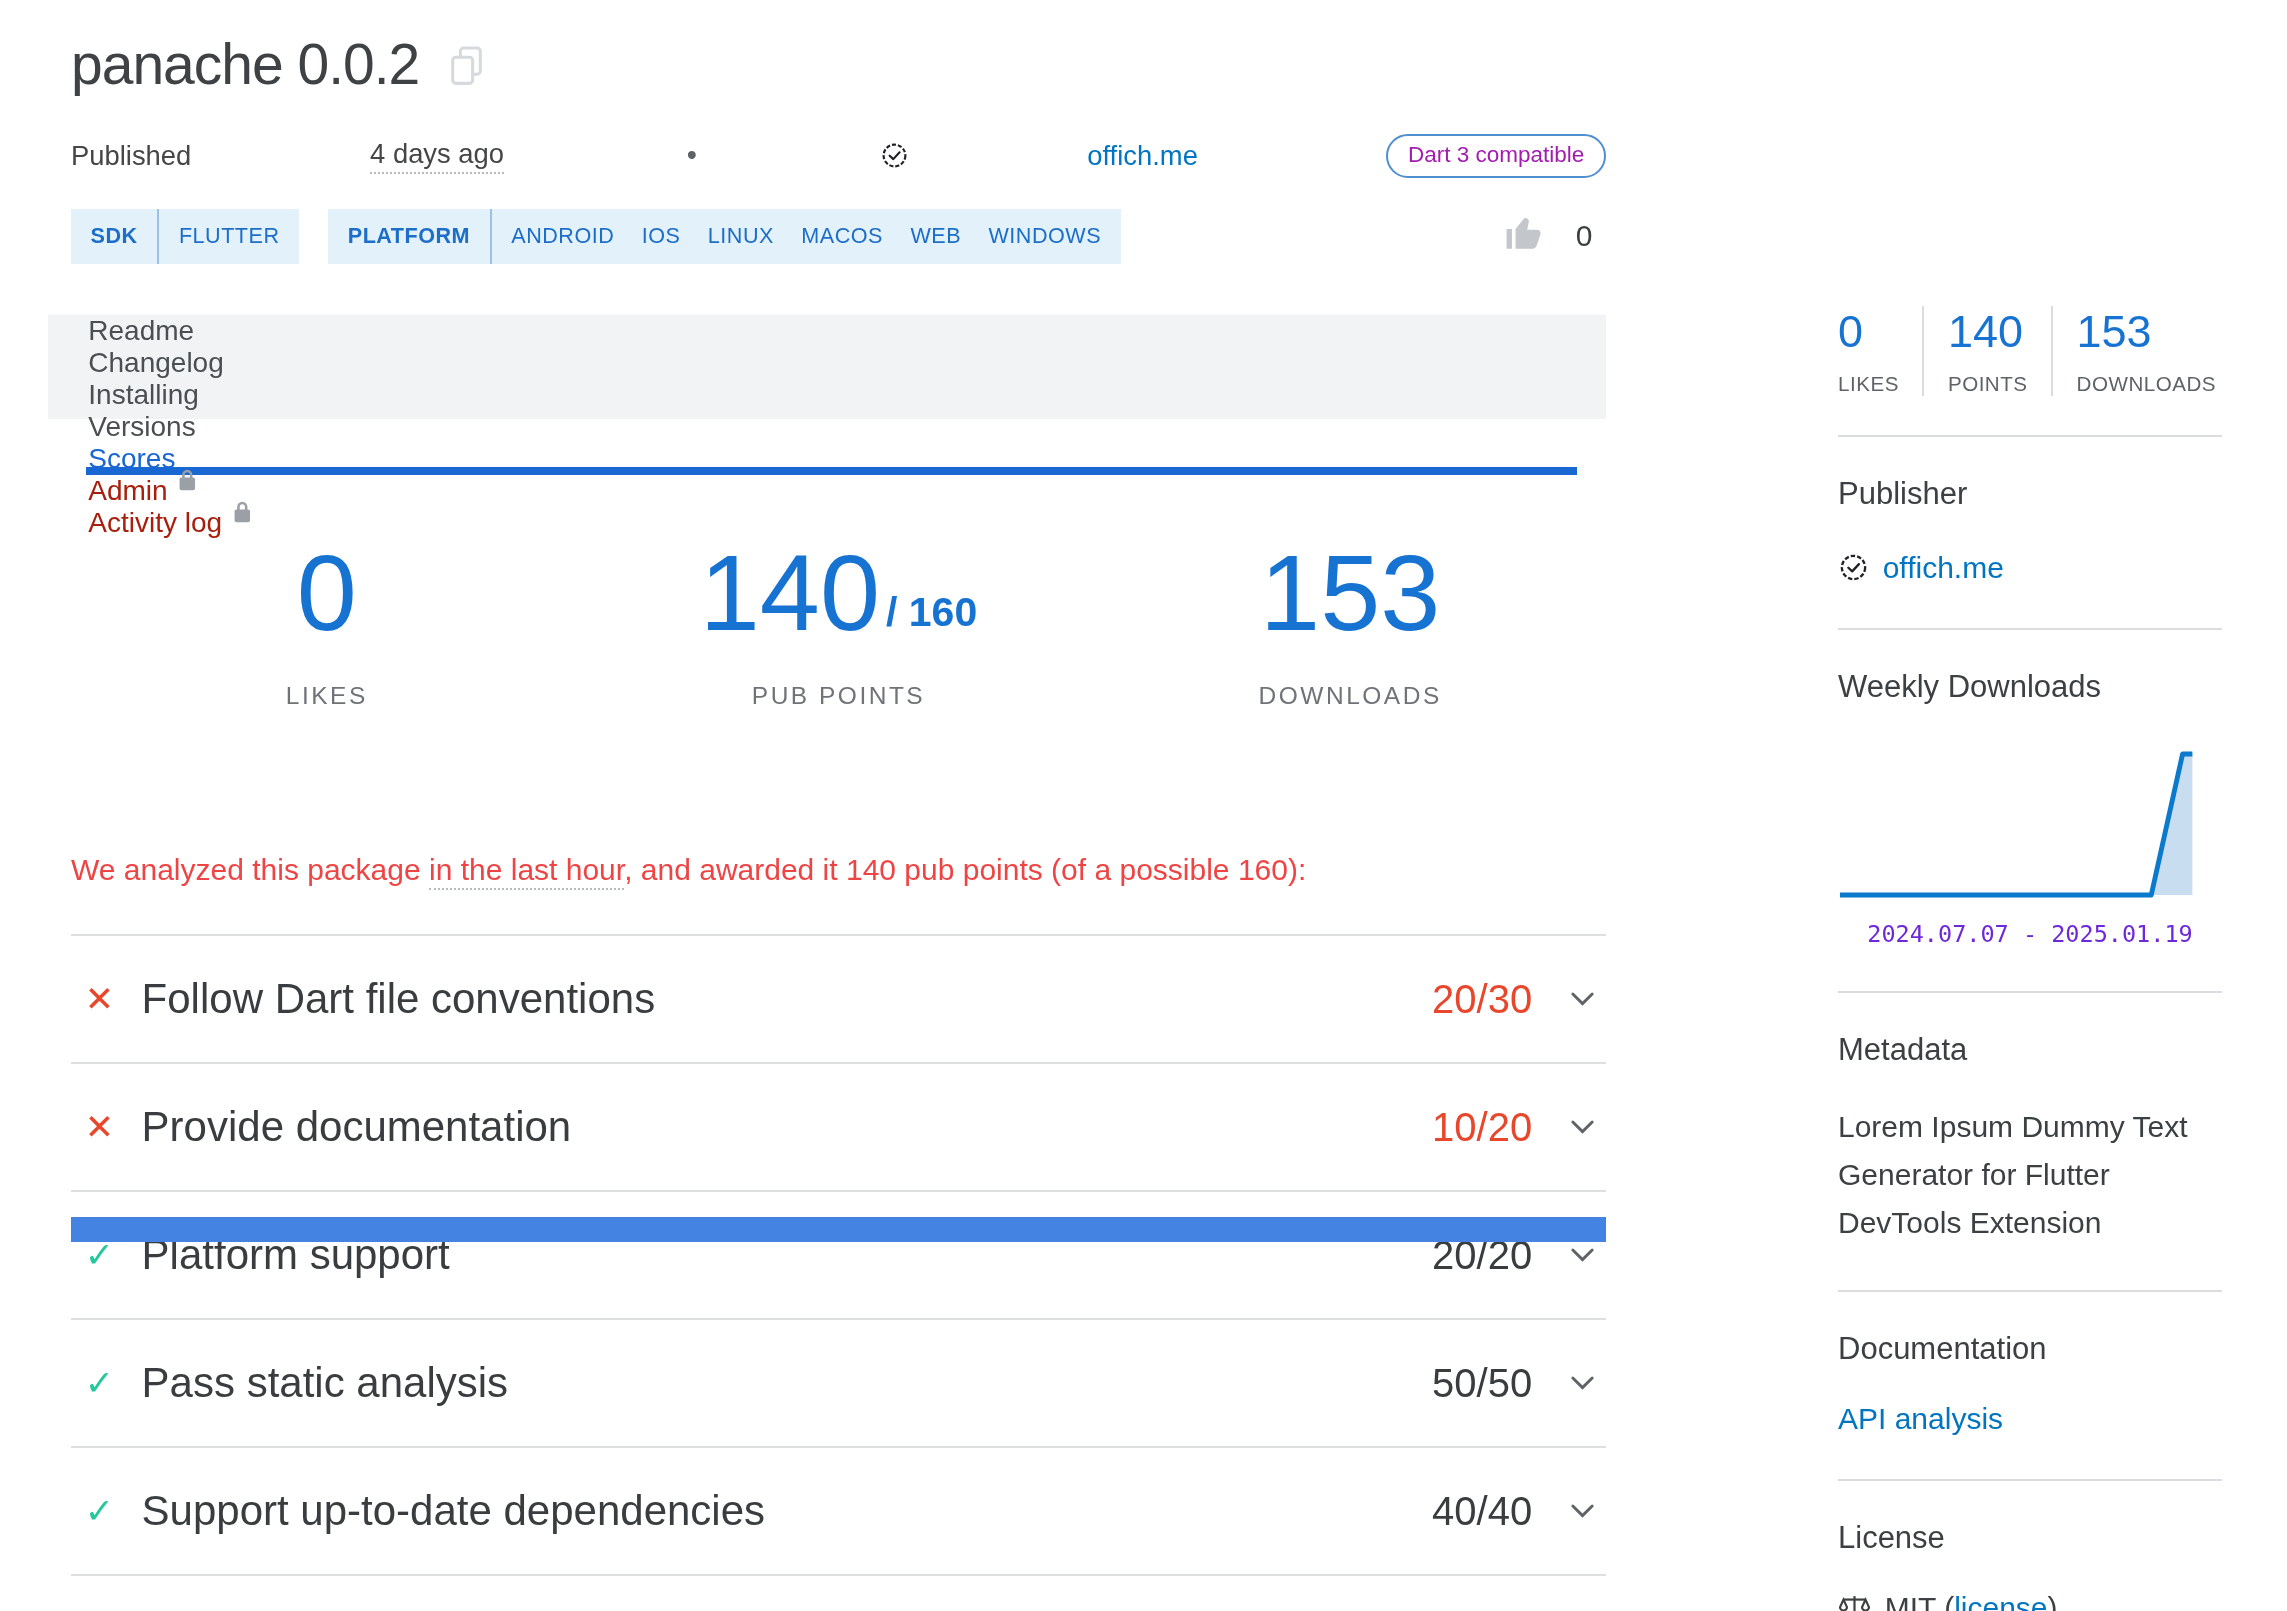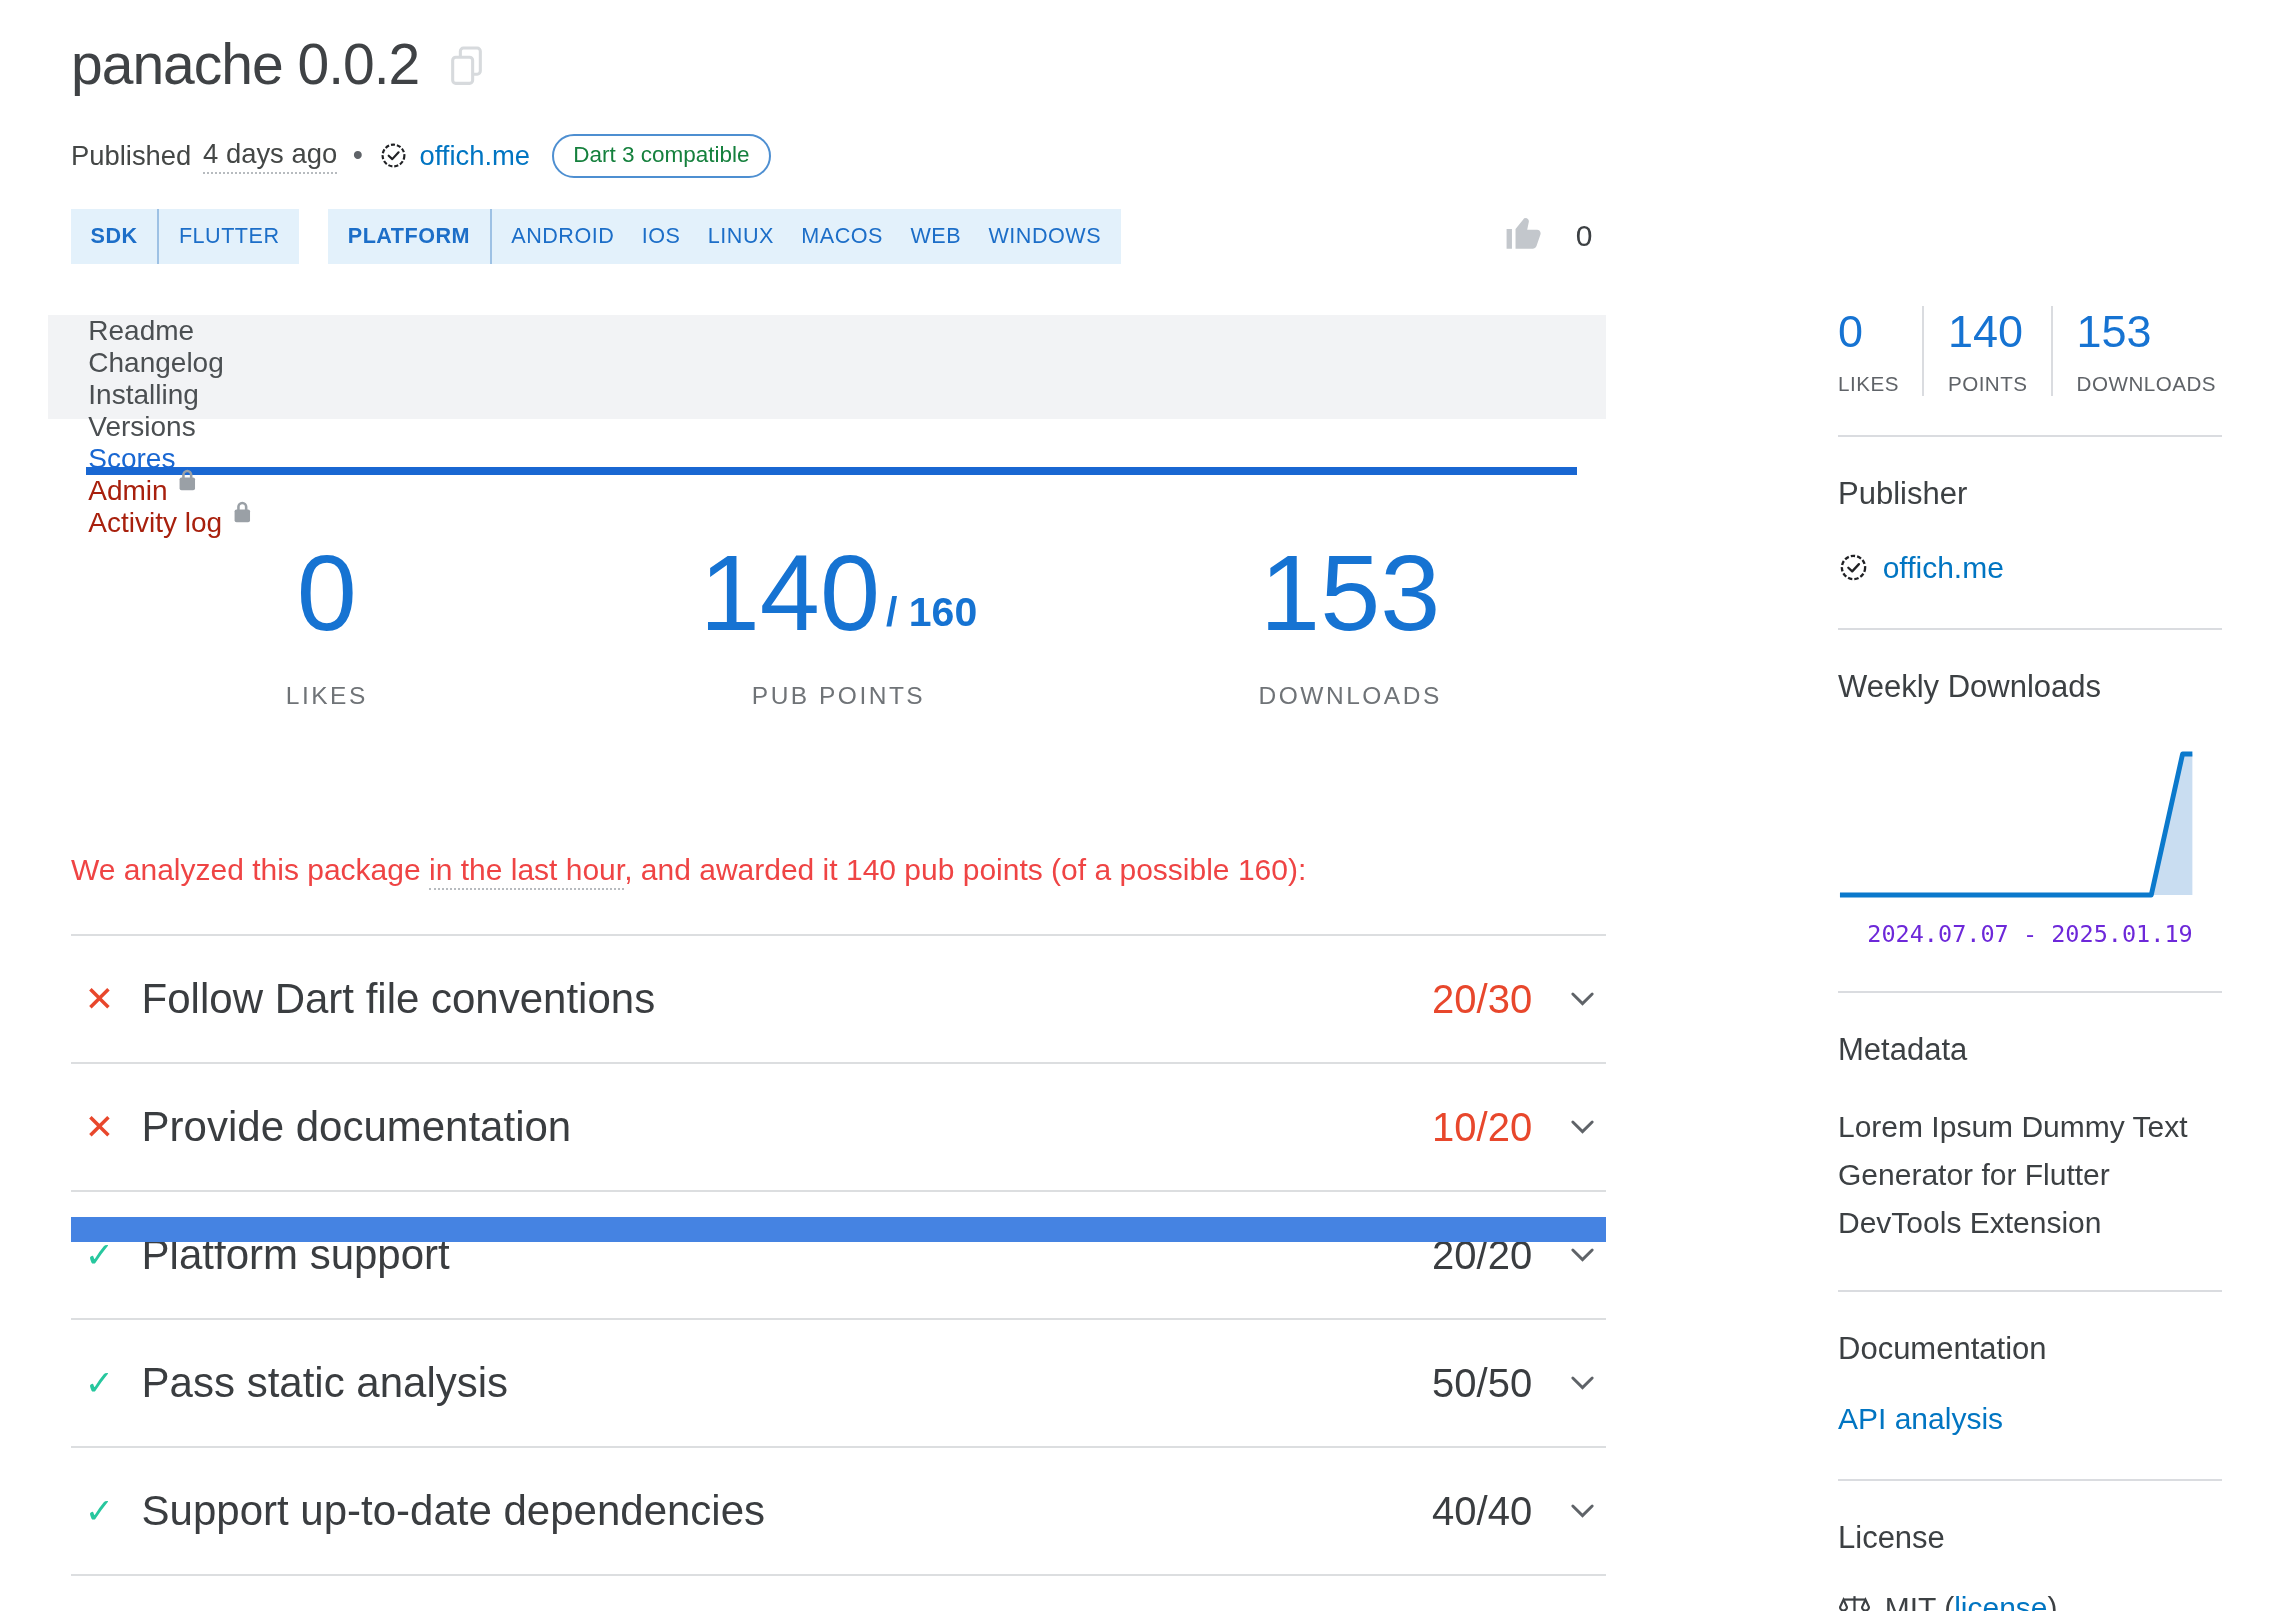--- a/index.html
+++ b/index.html
@@ -7,25 +7,25 @@
   body { font-family:"Liberation Sans", sans-serif; color:#3c4043; }
   .page { position:relative; width:2288px; height:1242px; }
 
   
   .main { position:absolute; left:71px; top:0; width:1535px; }
 
   .title-row { margin-top:31px; display:flex; align-items:flex-start; gap:29px; }
   .pkg-title { font-size:57px; font-weight:400; color:#3f4245; letter-spacing:-1px; }
   .copy-icon { margin-top:13.7px; cursor:pointer; }
 
-  .pub-line { margin-top:37px; display:flex; align-items:center; gap:11.8px; font-size:27.4px; color:#444746; }
+  .pub-line { margin-top:37px; display:flex; align-items:center; gap:11.8px; font-size:27.4px; color:#444746;justify-content:space-between; }
   .dotted-u { border-bottom:2.9px dotted #b7bbbf; padding-bottom:2px; }
   .dot-sep { color:#5f6368; margin:0 3.9px; font-size:29px; }
   .pub-link { color:#0175c2; text-decoration:none; cursor:pointer; }
-  .dart-pill { margin-left:9.8px; border:2px solid #4e8fd1; color:#15803d; border-radius:25.5px; padding:5.9px 19.6px 7.8px 19.6px; font-size:22.5px; cursor:pointer; }
+  .dart-pill { margin-left:9.8px; border:2px solid #4e8fd1; color:#a21caf; border-radius:25.5px; padding:5.9px 19.6px 7.8px 19.6px; font-size:22.5px; cursor:pointer; }
 
   .tag-row { margin-top:31px; display:flex; align-items:center; }
   .tag-group { background:#e3f1fb; color:#1c6ec8; display:flex; align-items:stretch; font-size:21.6px; letter-spacing:0.5px; }
   .tag-group + .tag-group { margin-left:29px; }
   .tag-key { font-weight:700; padding:14.7px 19.6px; }
   .tag-sep { width:2px; background:#9dc1e4; }
   .tag-val { padding:14.7px 19.6px; cursor:pointer; }
   .tag-val + .tag-val { padding-left:7.8px; }
   .likes-chip { margin-left:auto; margin-right:13.7px; display:flex; align-items:center; gap:29px; font-size:30px; color:#3c4043; }
   .thumb-icon { cursor:pointer; }

